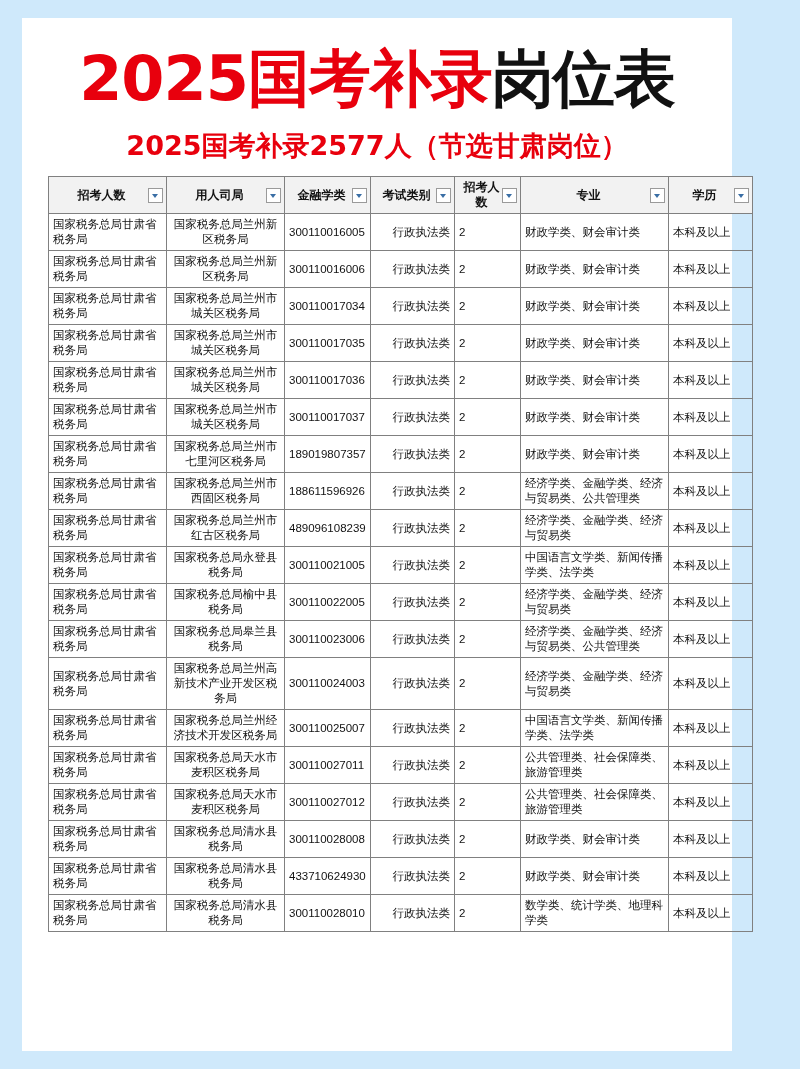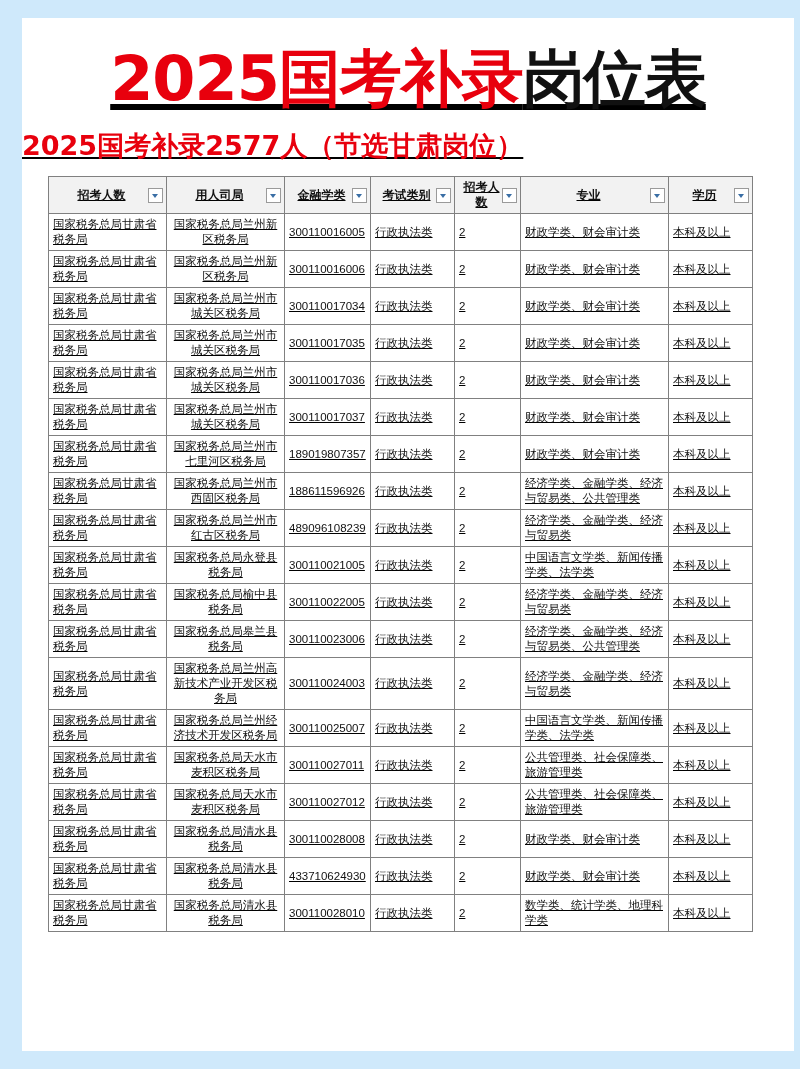--- a/index.html
+++ b/index.html
@@ -10,25 +10,24 @@
     width: 800px;
     height: 1069px;
     background: #cfe9fb;
     font-family: "Liberation Sans", sans-serif;
     overflow: hidden;
   }
   .page {
     position: absolute;
     left: 22px;
     top: 18px;
-    width: 772px;
+    width: 710px;
     height: 1033px;
     background: #ffffff;
     box-sizing: border-box;
-    text-decoration: underline;
   }
   .title-wrap {
     text-align: center;
     padding-top: 26px;
     padding-bottom: 4px;
   }
   .main-title {
     font-family: "DejaVu Sans", sans-serif;
     font-weight: bold;
     font-size: 62px;
@@ -36,20 +35,21 @@
     letter-spacing: -1px;
     white-space: nowrap;
   }
   .main-title .red {
     color: #e8000d;
   }
   .main-title .black {
     color: #111111;
   }
   .subtitle-wrap {
+    text-align: center;
     padding-top: 12px;
     padding-bottom: 14px;
   }
   .subtitle {
     color: #e8000d;
     font-family: "DejaVu Sans", sans-serif;
     font-weight: bold;
     font-size: 27px;
     line-height: 32px;
     white-space: nowrap;
@@ -98,21 +98,21 @@
     top: 5px;
     width: 0;
     height: 0;
     border-left: 3px solid transparent;
     border-right: 3px solid transparent;
     border-top: 4px solid #3a6ea5;
   }
   td.c-dept { text-align: left; }
   td.c-bureau { text-align: center; }
   td.c-code { text-align: left; }
-  td.c-cat { text-align: left; }
+  td.c-cat { text-align: right; }
   td.c-num { text-align: left; padding-left: 5px; }
   td.c-major { text-align: left; }
   td.c-edu { text-align: left; }
   col.w-dept { width: 118px; }
   col.w-bureau { width: 118px; }
   col.w-code { width: 86px; }
   col.w-cat { width: 84px; }
   col.w-num { width: 66px; }
   col.w-major { width: 148px; }
   col.w-edu { width: 84px; }

